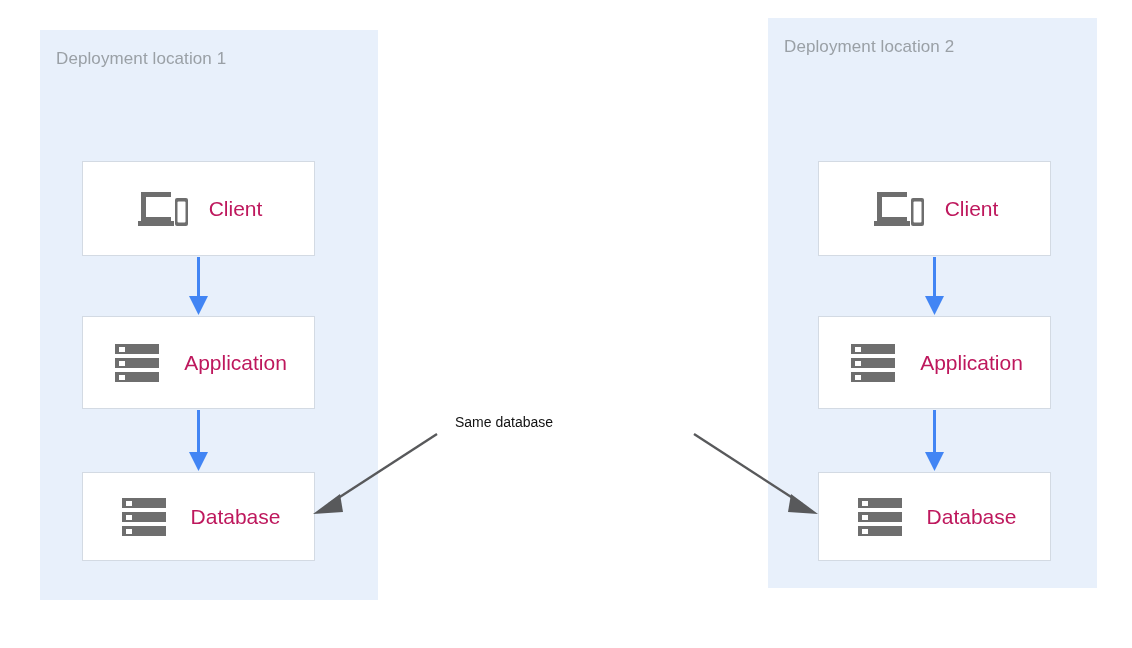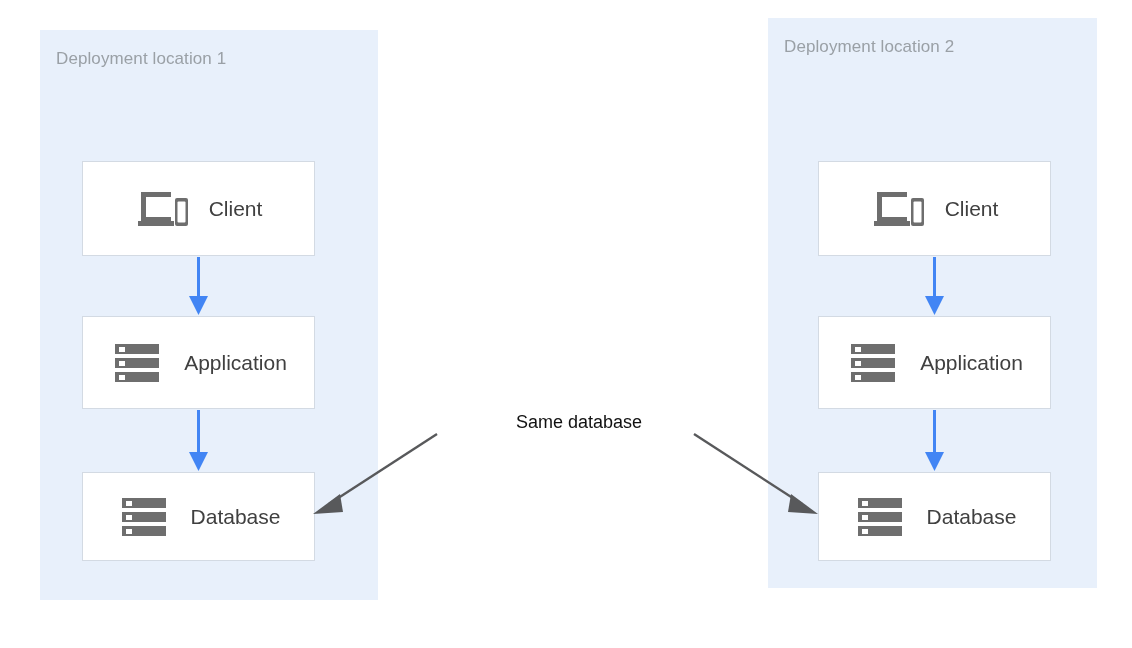--- a/index.html
+++ b/index.html
@@ -52,21 +52,21 @@
     align-items: center;
     justify-content: center;
   }
   .node-inner {
     display: flex;
     align-items: center;
     gap: 18px;
   }
   .node-label {
     font-size: 21px;
-    color: #404040;
+    color: #be185d;
     white-space: nowrap;
     line-height: 1;
   }
 
   
   #node-client-1 { left: 82px;  top: 161px; width: 233px; height: 95px; }
   #node-app-1    { left: 82px;  top: 316px; width: 233px; height: 93px; }
   #node-db-1     { left: 82px;  top: 472px; width: 233px; height: 89px; }
   
   #node-client-2 { left: 818px; top: 161px; width: 233px; height: 95px; }
@@ -78,25 +78,24 @@
     height: 48px;
     display: flex;
     align-items: center;
     justify-content: center;
     flex: 0 0 auto;
   }
 
   
   #annotation {
     position: absolute;
-    left: 468px;
+    left: 455px;
     top: 408px;
     width: 222px;
-    text-align: center;
-    font-size: 18px;
+    font-size: 14px;
     line-height: 28px;
     color: #111111;
   }
 
   
   #connectors {
     position: absolute;
     left: 0;
     top: 0;
     width: 1132px;

